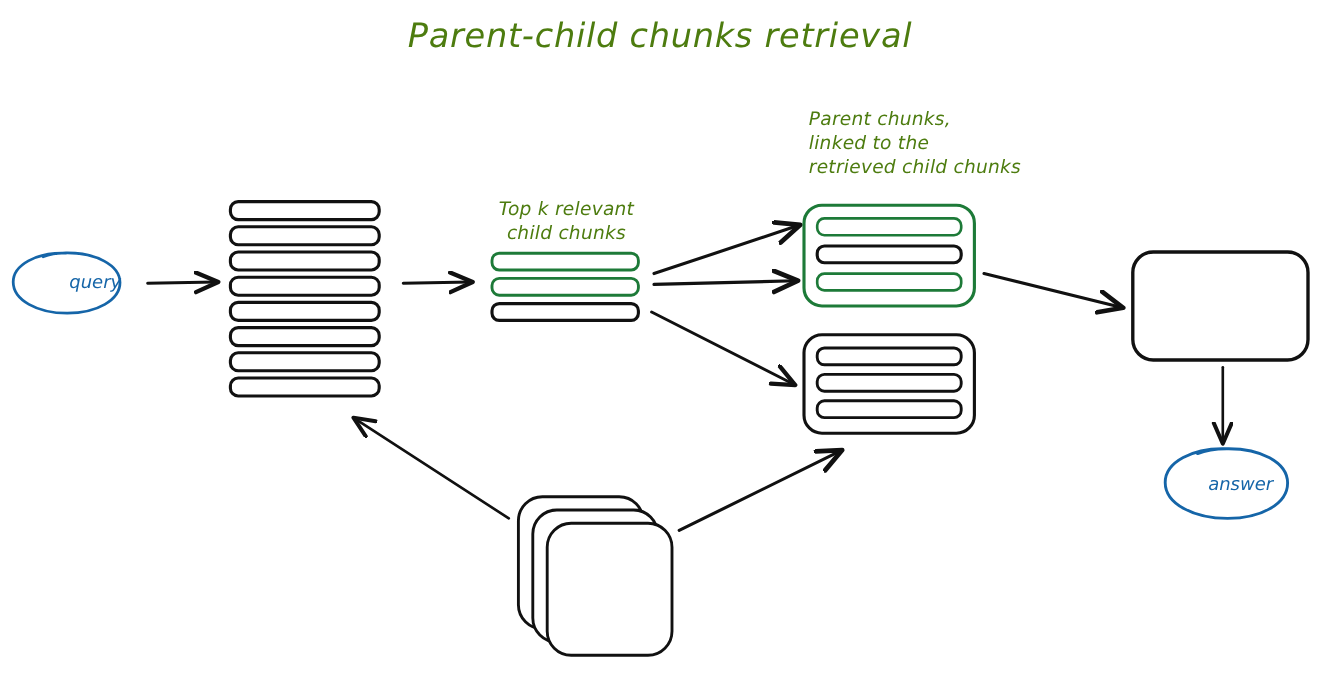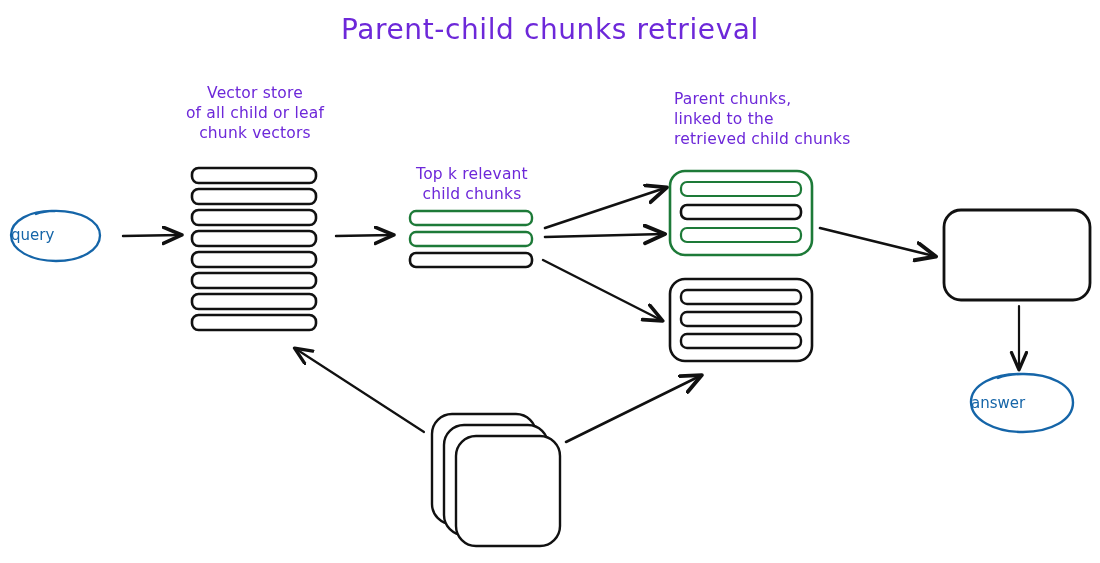--- a/index.html
+++ b/index.html
@@ -24,46 +24,48 @@
   svg.canvas {
     position: absolute;
     top: 0;
     left: 0;
     width: 1100px;
     height: 563px;
   }
   .lbl {
     position: absolute;
     font-family: "DejaVu Sans", sans-serif;
-    color: #6d28d9;
+    color: #4d7c0f;
     white-space: pre;
     line-height: 1.28;
     letter-spacing: 0.2px;
+    font-style: italic;
   }
   .title {
     font-size: 28px;
     text-align: center;
     width: 100%;
     left: 0;
     top: 12px;
     letter-spacing: 0.6px;
   }
   .cap {
     font-size: 15.5px;
     text-align: center;
   }
   .cap-left {
     font-size: 15.5px;
     text-align: left;
   }
   .node-text {
     position: absolute;
     font-family: "DejaVu Sans", sans-serif;
-    text-align: left;
+    text-align: right;
     white-space: pre;
+    font-style: italic;
   }
   .llm-text {
     font-size: 22px;
     color: #111111;
     letter-spacing: 1px;
   }
   .pill-text {
     font-size: 15px;
     color: #1565a8;
   }
@@ -161,23 +163,20 @@
       <path d="M424,432 L296,349" fill="none" stroke="#111111" stroke-width="2.2" stroke-linecap="round" marker-end="url(#ah-black)"></path>
     </g>
 
     <g>
       <path d="M566,442 L700,376" fill="none" stroke="#111111" stroke-width="2.6" stroke-linecap="round" marker-end="url(#ah-black)"></path>
     </g>
   </svg>
 
   <div class="lbl title">Parent-child chunks retrieval</div>
 
-  <div class="lbl cap" style="left:160px; top:84px; width:190px;">Vector store
-of all child or leaf
-chunk vectors</div>
 
   <div class="lbl cap" style="left:396px; top:165px; width:152px;">Top k relevant
 child chunks</div>
 
   <div class="lbl cap-left" style="left:674px; top:90px; width:230px;">Parent chunks,
 linked to the
 retrieved child chunks</div>
 
 
   <div class="node-text pill-text" style="left:11px; top:226px; width:90px;">query</div>

